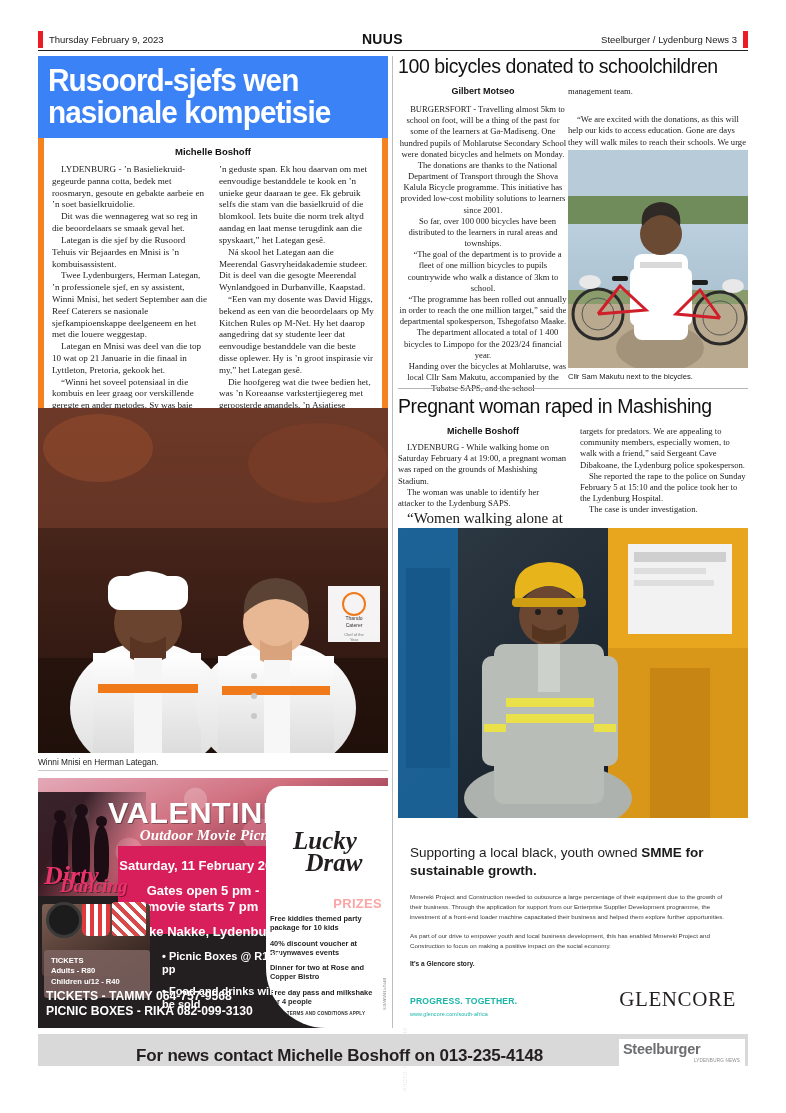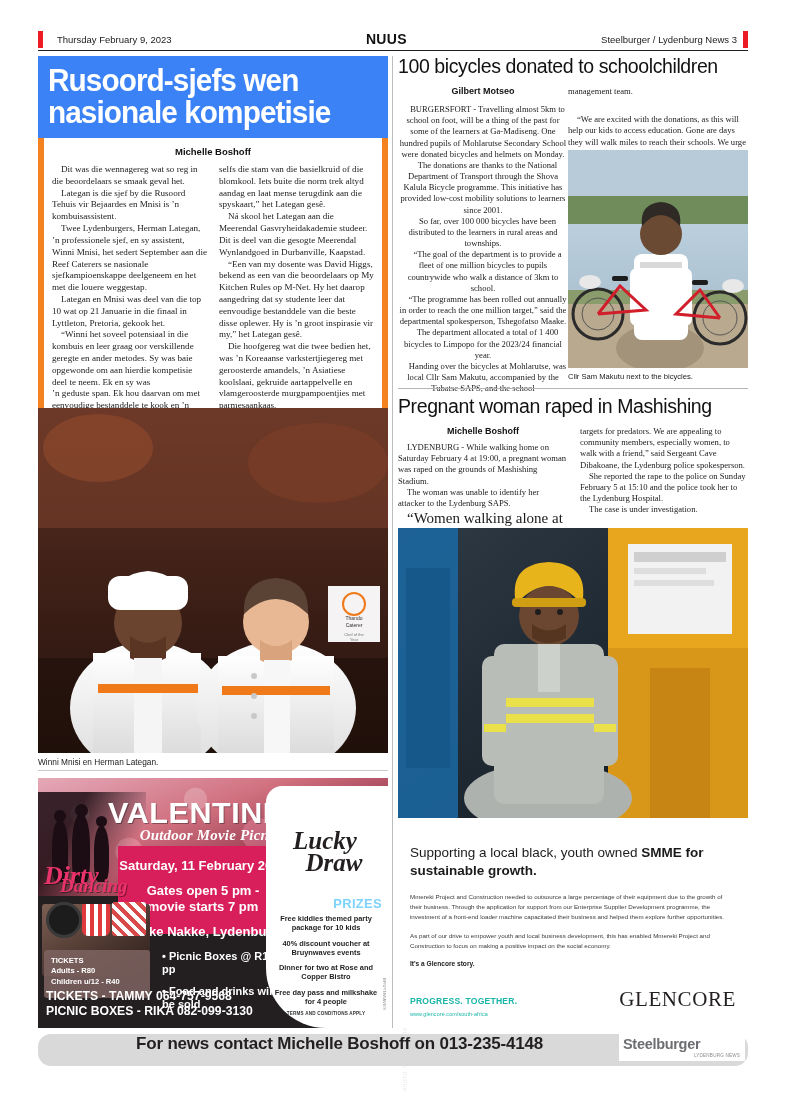--- a/index.html
+++ b/index.html
@@ -17,21 +17,21 @@
   }
 
   
   .masthead {
     position: absolute; left: 38px; top: 28px; width: 710px; height: 22px;
     display: flex; align-items: center;
   }
   .mast-bar { width: 5px; height: 17px; background: #ed1c24; flex: 0 0 auto; }
   .mast-date {
     font-family: "Liberation Sans", sans-serif;
-    font-size: 9.5px; color: #1a1a1a; padding-left: 14px; white-space: nowrap;
+    font-size: 9.5px; color: #1a1a1a; padding-left: 6px; white-space: nowrap;
   }
   .mast-center {
     flex: 1 1 auto; text-align: center;
     font-family: "Liberation Sans", sans-serif;
     font-weight: bold; font-size: 14px; letter-spacing: .3px; color: #111;
   }
   .mast-right {
     font-family: "Liberation Sans", sans-serif;
     font-size: 9.5px; color: #1a1a1a; padding-right: 6px; white-space: nowrap;
   }
@@ -147,26 +147,26 @@
     background: #ffffff; border-radius: 16px 0 0 60px;
   }
   .lucky-draw {
     position: absolute; right: 4px; top: 52px; width: 118px;
     font-family: "Liberation Serif", serif; font-style: italic; font-weight: bold;
     font-size: 25px; color: #231f20; line-height: .88; text-align: center;
   }
   .prizes-h {
     position: absolute; right: 6px; top: 118px; width: 112px;
     font-family: "Liberation Sans", sans-serif; font-weight: bold;
-    font-size: 13px; color: #7dd3fc; text-align: right; letter-spacing: .3px;
+    font-size: 13px; color: #fca5a5; text-align: right; letter-spacing: .3px;
   }
   .prize-list {
     position: absolute; right: 6px; top: 136px; width: 112px;
     font-family: "Liberation Sans", sans-serif; font-weight: bold;
-    font-size: 7.4px; color: #231f20; text-align: center; line-height: 1.25;
+    font-size: 7.4px; color: #231f20; text-align: left; line-height: 1.25;
   }
   .prize-list div { margin-bottom: 6px; }
   .tandc {
     position: absolute; right: 8px; bottom: 12px; width: 108px;
     font-family: "Liberation Sans", sans-serif; font-weight: bold;
     font-size: 4.6px; color: #333; text-align: center; letter-spacing: .2px;
   }
   .val-photo {
     position: absolute; left: 4px; top: 126px; width: 108px; height: 72px;
     background: linear-gradient(150deg, #7d5f53 0%, #4a352e 60%, #2a1c18 100%);
@@ -282,21 +282,21 @@
   }
   .glen-logo {
     position: absolute; right: 12px; bottom: 16px;
     font-family: "Liberation Serif", serif; font-size: 21px;
     color: #231f20; letter-spacing: .6px;
   }
 
   
   .footer {
     position: absolute; left: 38px; top: 1034px; width: 710px; height: 32px;
-    background: #d9d9d9; display: flex; align-items: flex-start; border-radius: 13px;
+    background: #d9d9d9; display: flex; align-items: flex-end;
   }
   .footer-txt {
     flex: 1 1 auto; text-align: center;
     font-family: "Liberation Sans", sans-serif; font-weight: bold;
     font-size: 17px; color: #231f20; letter-spacing: -.2px;
     padding-left: 22px;
   }
   .footer-logo {
     flex: 0 0 auto; width: 126px; height: 27px; margin-right: 3px;
     background: #ffffff; position: relative;
@@ -329,20 +329,21 @@
   <div class="vdiv"></div>
 
   <div class="left-col">
     <div class="orange-head">
       <h1>Rusoord-sjefs wen nasionale kompetisie</h1>
     </div>
     <div class="afr-body">
       <div class="afr-inner">
         <div class="byline">Michelle Boshoff</div>
         <div class="two-col">
+          <p>LYDENBURG - ’n Basieliekruid-gegeurde panna cotta, bedek met roosmaryn, gesoute en gebakte aarbeie en ’n soet basielkruidolie.</p>
           <p>Dit was die wennagereg wat so reg in die beoordelaars se smaak geval het.</p>
           <p>Lategan is die sjef by die Rusoord Tehuis vir Bejaardes en Mnisi is ’n kombuisassistent.</p>
           <p>Twee Lydenburgers, Herman Lategan, ’n professionele sjef, en sy assistent, Winni Mnisi, het sedert September aan die Reef Caterers se nasionale sjefkampioenskappe deelgeneem en het met die louere weggestap.</p>
           <p>Lategan en Mnisi was deel van die top 10 wat op 21 Januarie in die finaal in Lyttleton, Pretoria, gekook het.</p>
           <p>“Winni het soveel potensiaal in die kombuis en leer graag oor verskillende geregte en ander metodes. Sy was baie opgewonde om aan hierdie kompetisie deel te neem. Ek en sy was</p>
           <p class="noind">’n geduste span. Ek hou daarvan om met eenvoudige bestanddele te kook en ’n unieke geur daaraan te gee. Ek gebruik selfs die stam van die basielkruid of die blomkool. Iets buite die norm trek altyd aandag en laat mense terugdink aan die spyskaart,” het Lategan gesê.</p>
           <p>Ná skool het Lategan aan die Meerendal Gasvryheidakademie studeer. Dit is deel van die gesogte Meerendal Wynlandgoed in Durbanville, Kaapstad.</p>
           <p>“Een van my dosente was David Higgs, bekend as een van die beoordelaars op My Kitchen Rules op M-Net. Hy het daarop aangedring dat sy studente leer dat eenvoudige bestanddele van die beste disse oplewer. Hy is ’n groot inspirasie vir my,” het Lategan gesê.</p>
           <p>Die hoofgereg wat die twee bedien het, was ’n Koreaanse varkstertjiegereg met geroosterde amandels, ’n Asiatiese koolslaai, gekruide aartappelvelle en vlamgeroosterde murgpampoentjies met parmesaankaas.</p>
         </div>

